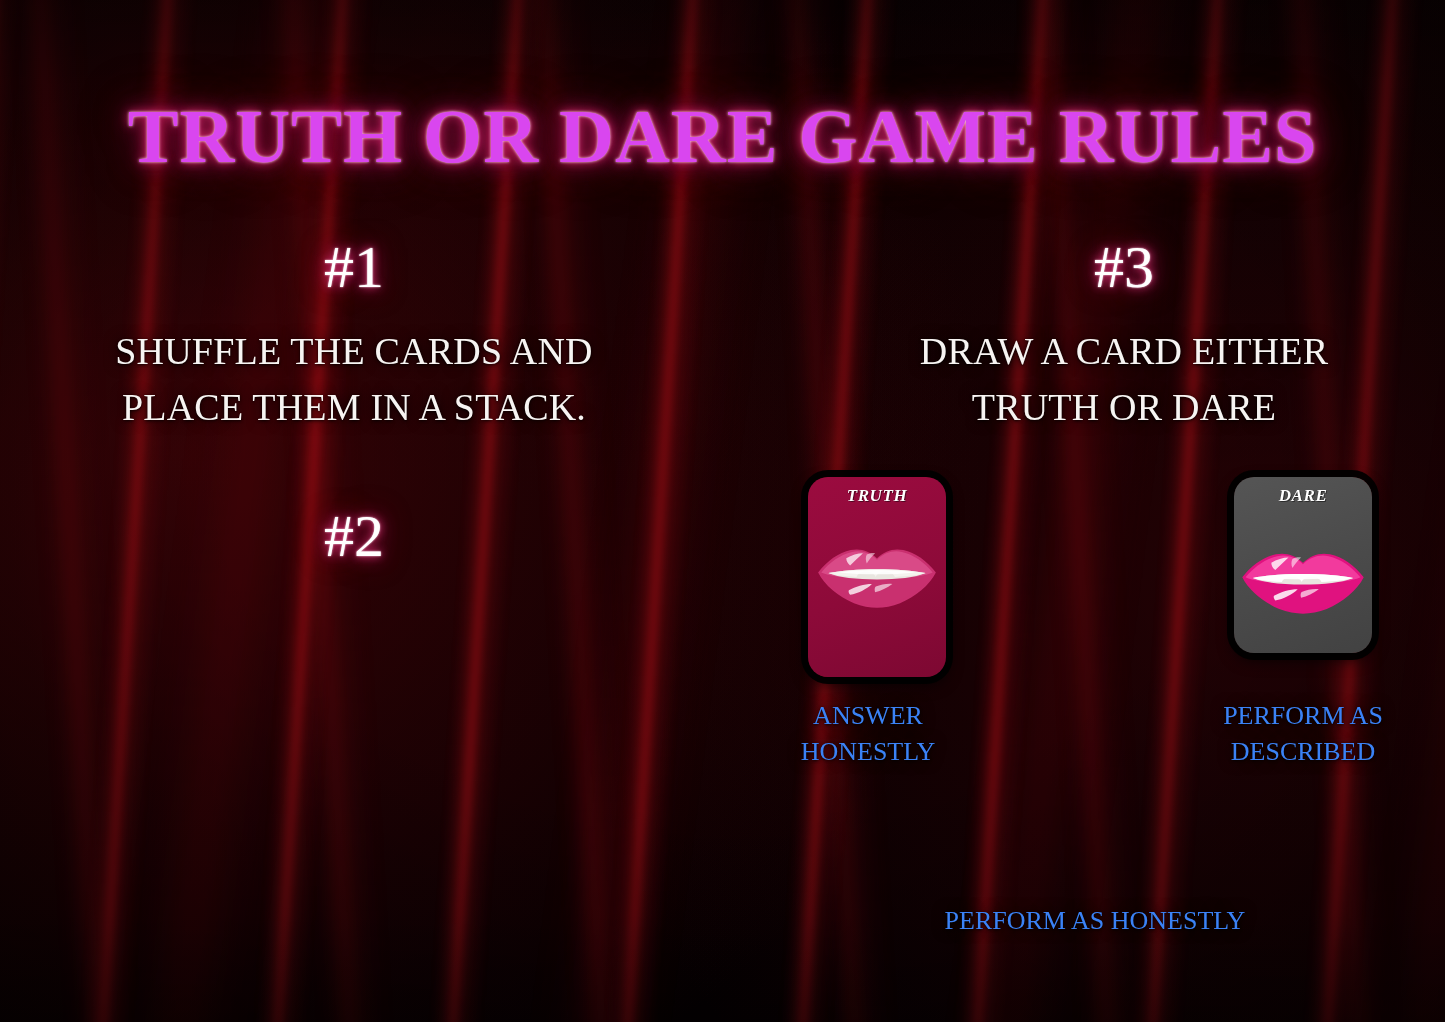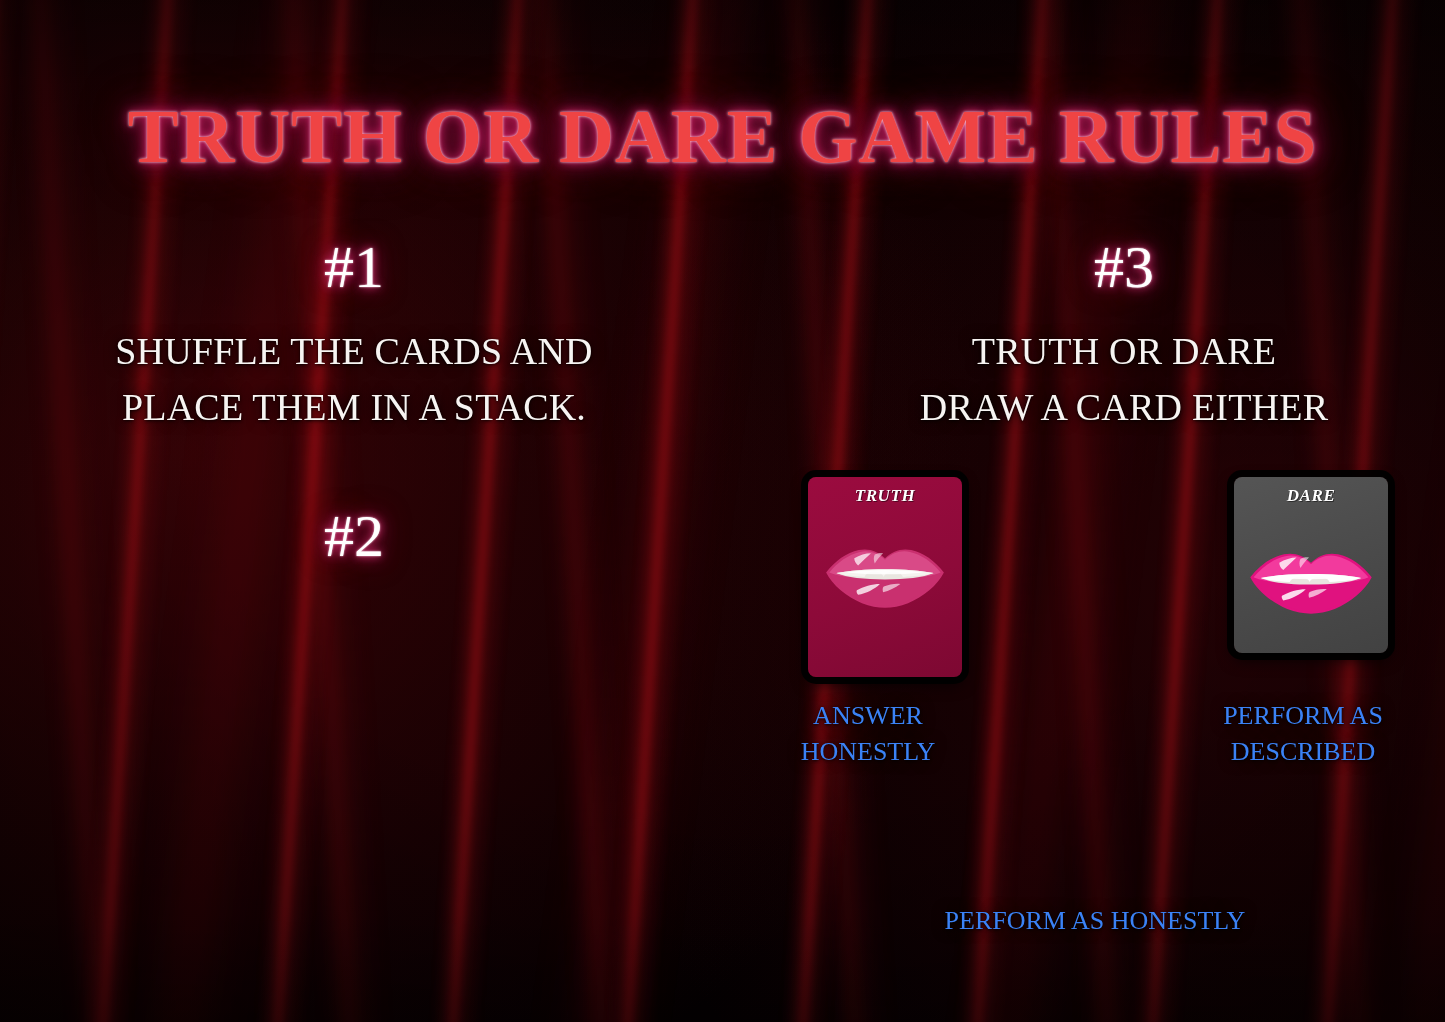--- a/index.html
+++ b/index.html
@@ -89,21 +89,21 @@
 
   .title {
     position: absolute;
     top: 48px;
     left: 0;
     width: 100%;
     text-align: center;
     font-size: 76px;
     line-height: 0.98;
     letter-spacing: 1px;
-    color: #ef4444;
+    color: #d946ef;
     text-shadow:
       0 0 3px #ffd9e6,
       0 0 10px #d8266e,
       0 0 20px #a3124d,
       0 0 34px #6e0a31,
       0 0 52px #48061f;
   }
 
   .col {
     position: absolute;
@@ -140,24 +140,23 @@
   
   .card-row {
     position: absolute;
     left: 740px;
     top: 455px;
     width: 705px;
     height: 560px;
   }
   .card {
     position: absolute;
-    border-radius: 8px;
+    border-radius: 20px;
     box-shadow: 0 0 0 7px rgba(0,0,0,0.92), 0 6px 16px rgba(0,0,0,0.85);
     overflow: hidden;
-    padding-left: 16px;
   }
   .card-truth {
     left: 68px;  top: 22px;  width: 138px; height: 200px;
     background: linear-gradient(160deg, #9b0b3f 0%, #8d0a39 55%, #7d0832 100%);
   }
   .card-dare {
     left: 494px; top: 22px;  width: 138px; height: 176px;
     background: linear-gradient(160deg, #555555 0%, #4a4a4a 55%, #424242 100%);
   }
   .card-finish {
@@ -235,22 +234,22 @@
       <div class="rule-block block-2">
         <div class="rule-num n2">#2</div>
       </div>
 
     </div>
 
     <div class="col col-right">
       <div class="rule-block">
         <div class="rule-num">#3</div>
         <p class="rule-text">
+          <span class="ln">DRAW A CARD EITHER</span>
           <span class="ln">TRUTH OR DARE</span>
-          <span class="ln">DRAW A CARD EITHER</span>
         </p>
       </div>
     </div>
 
     <div class="card-row">
 
       <div class="card card-truth">
         <div class="card-label">TRUTH</div>
         <svg class="card-lips" viewBox="0 0 200 110" xmlns="http://www.w3.org/2000/svg">
           <path d="M100 24 C112 12 126 8 141 11 C160 15 178 28 192 46 C182 66 160 84 136 94 C124 99 111 101 100 101 C89 101 76 99 64 94 C40 84 18 66 8 46 C22 28 40 15 59 11 C74 8 88 12 100 24 Z" fill="#c9306f"></path>

